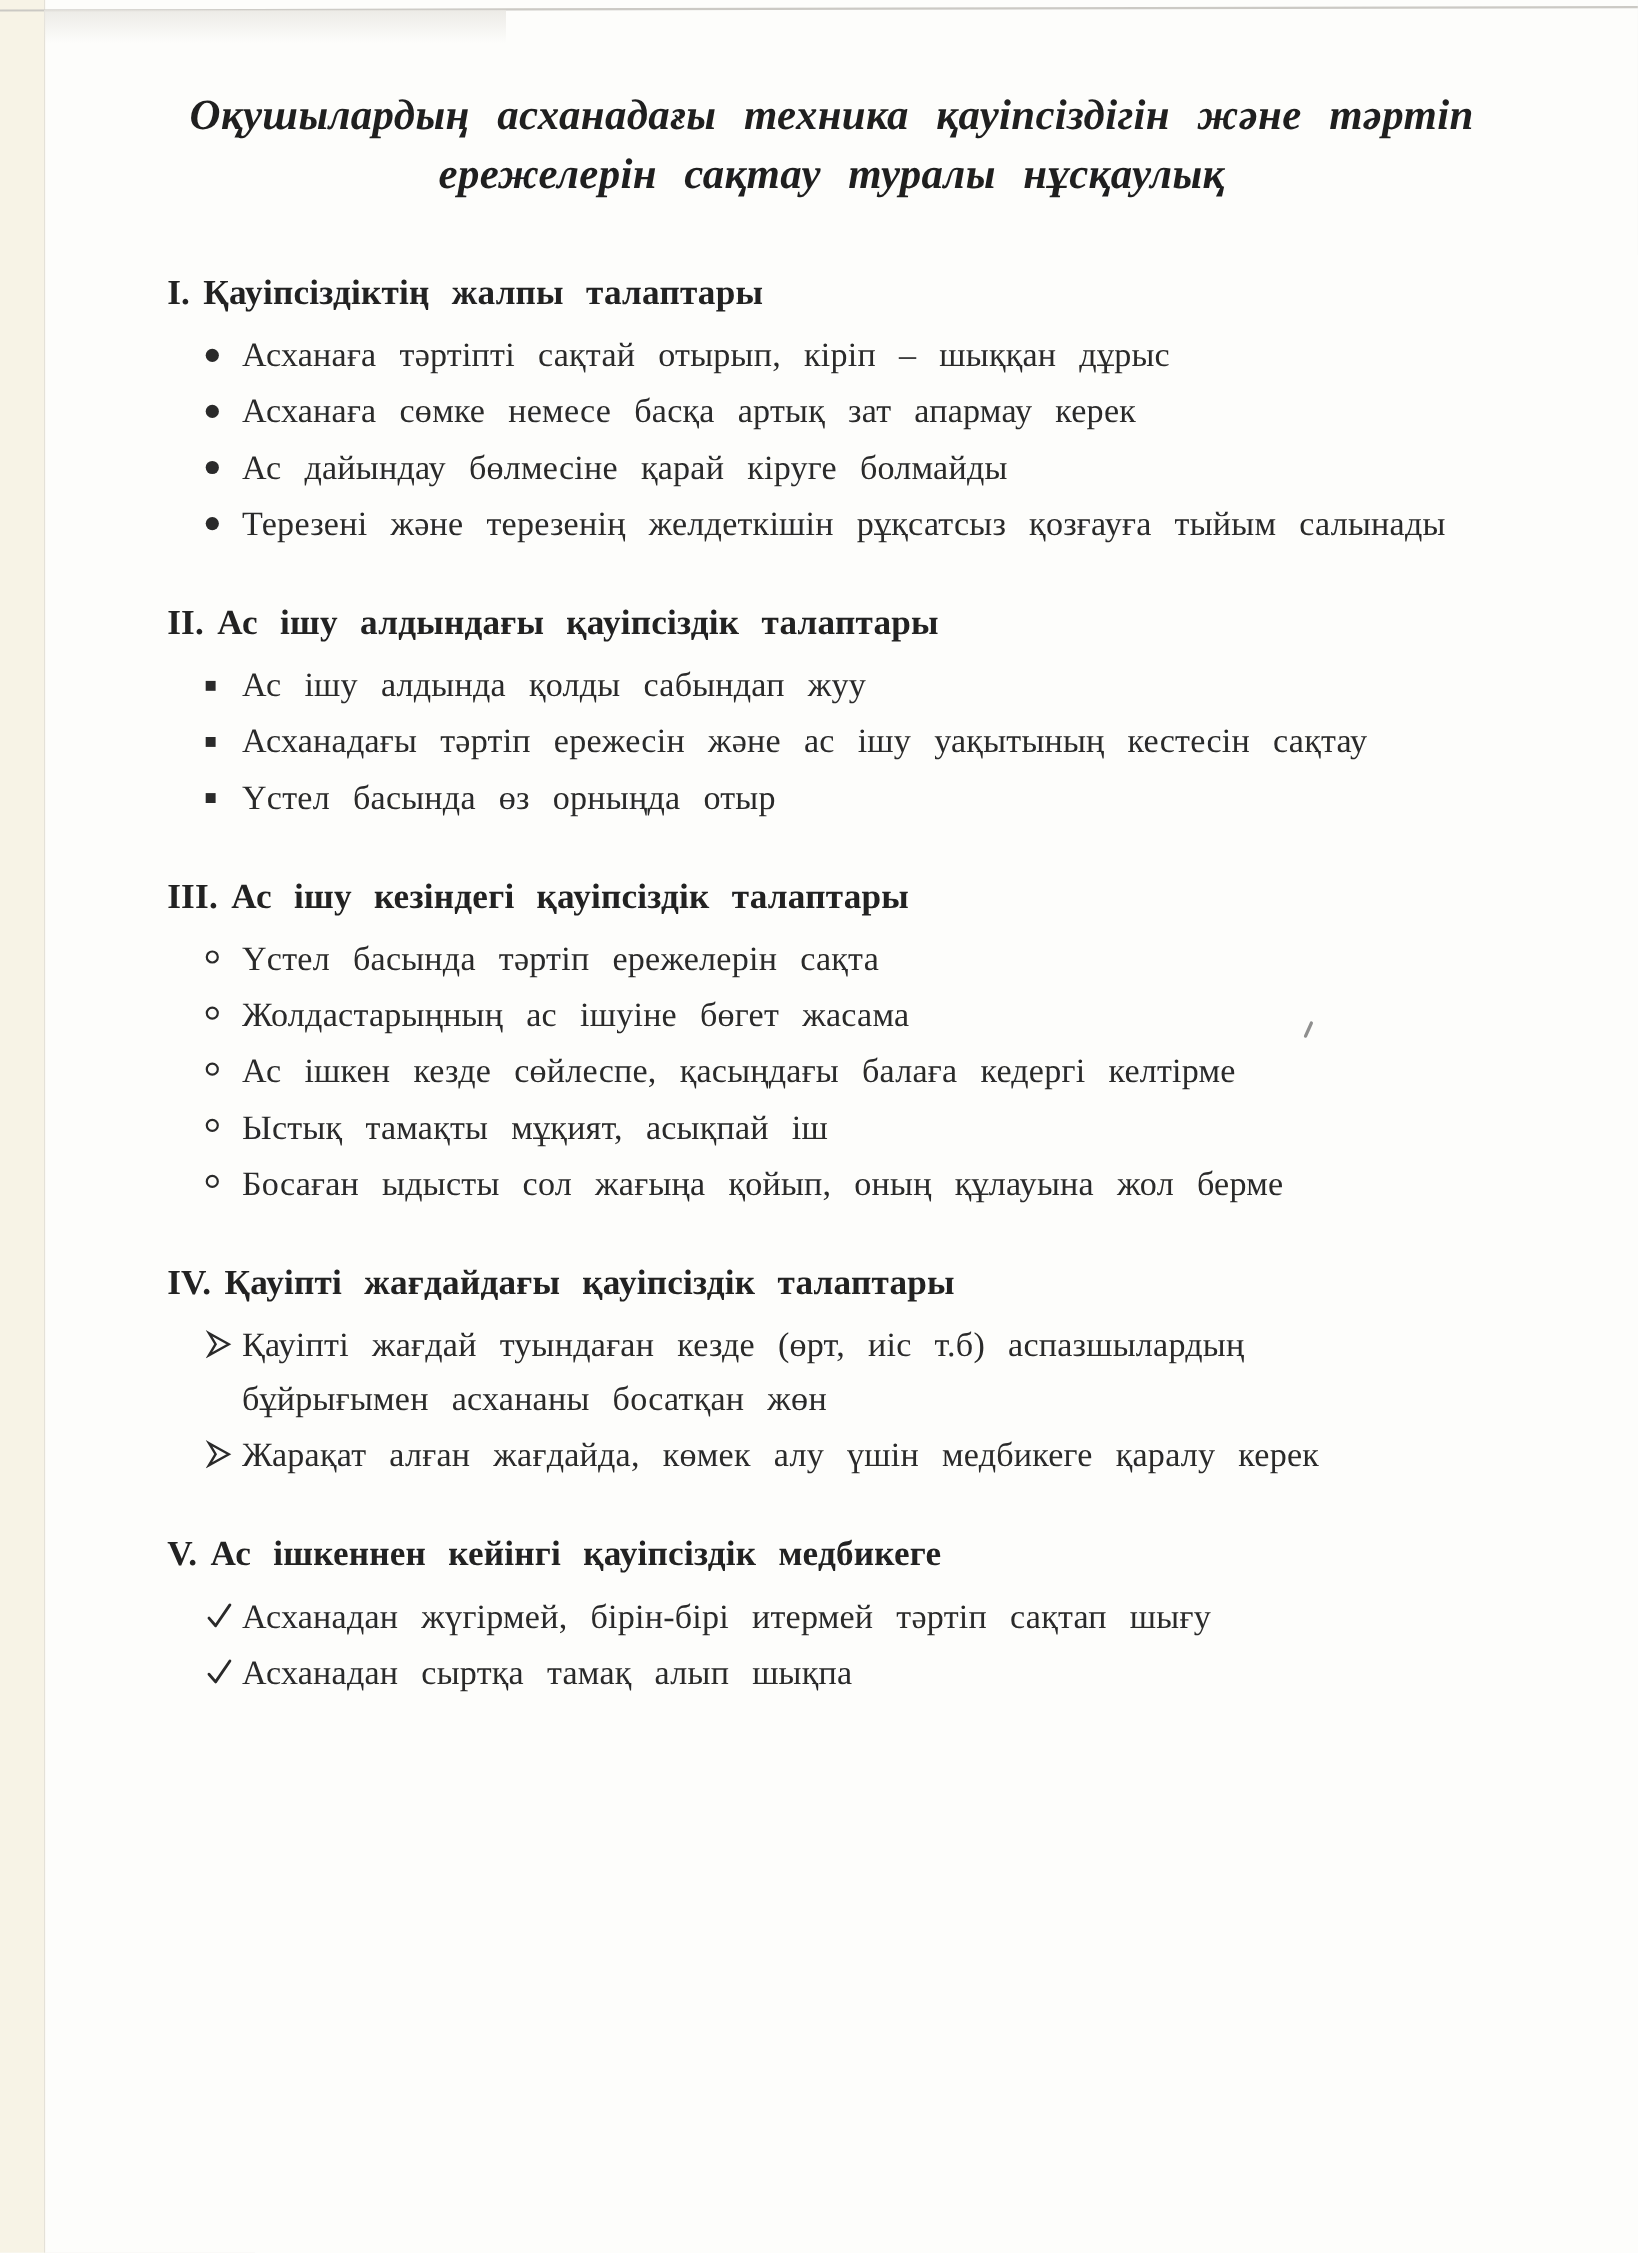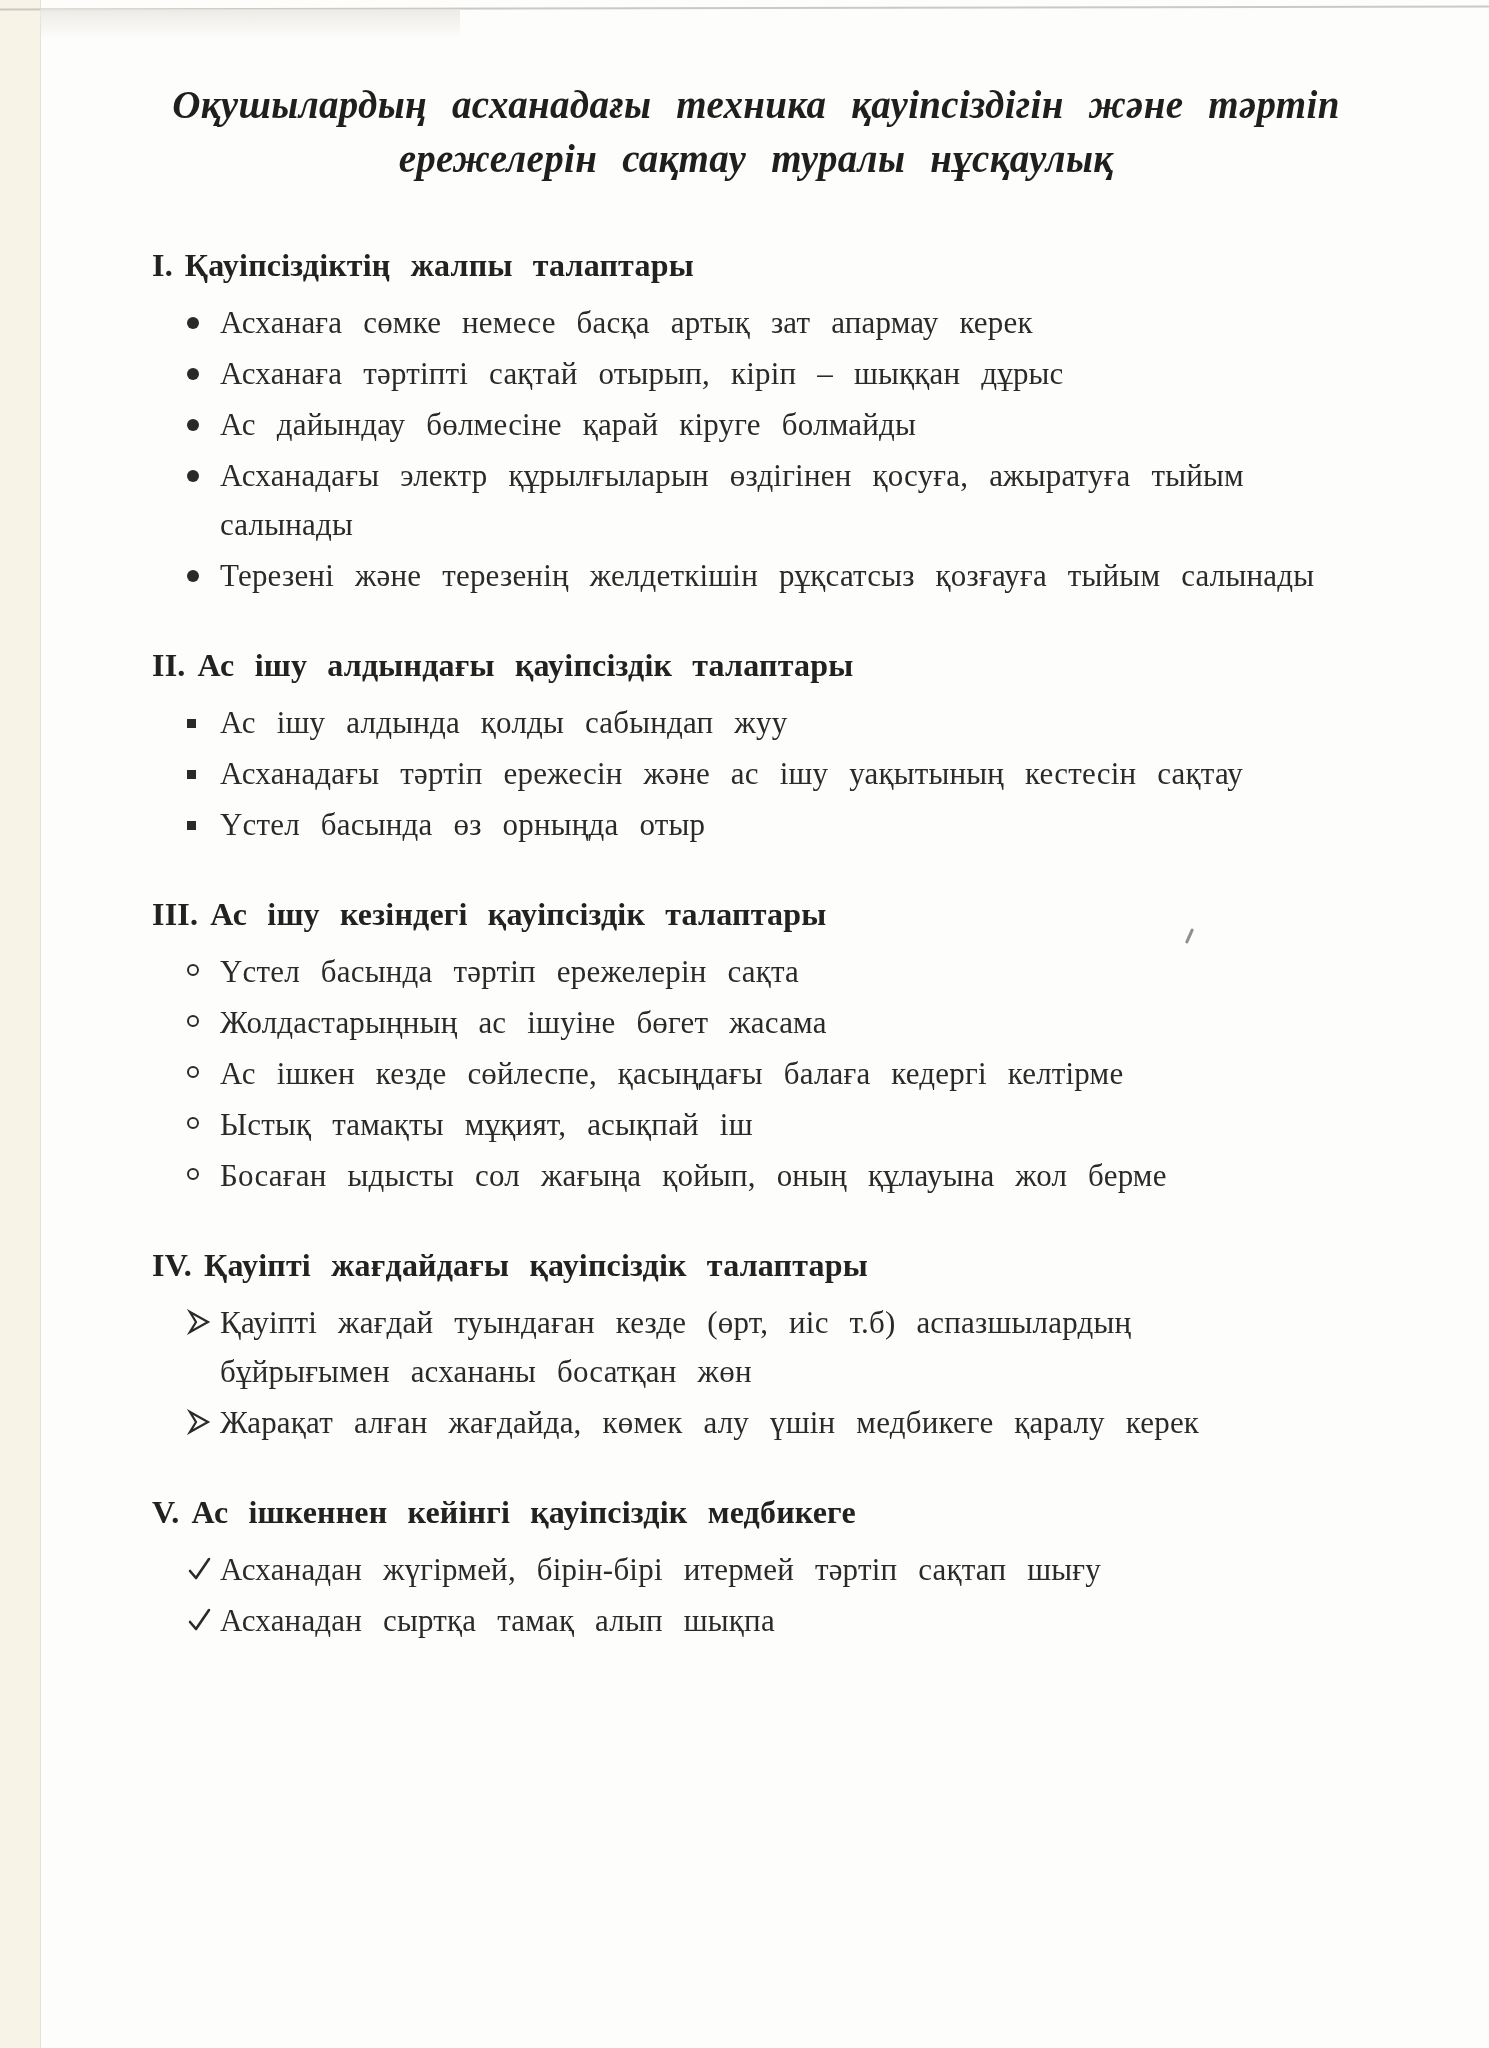--- a/index.html
+++ b/index.html
@@ -93,24 +93,23 @@
   <div class="content">
 
     <h1 class="doc-title">
       <span>Оқушылардың асханадағы техника қауіпсіздігін және тәртіп</span><br>
       <span>ережелерін сақтау туралы нұсқаулық</span>
     </h1>
 
     <div class="section">
       <h2><span class="numeral">I.</span><span>Қауіпсіздіктің жалпы талаптары</span></h2>
       <ul>
+        <li><span class="marker m-disc"></span><span>Асханаға тәртіпті сақтай отырып, кіріп – шыққан дұрыс</span></li>
         <li><span class="marker m-disc"></span><span>Асханаға сөмке немесе басқа артық зат апармау керек</span></li>
-        <li><span class="marker m-disc"></span><span>Асханаға тәртіпті сақтай отырып, кіріп – шыққан дұрыс</span></li>
         <li><span class="marker m-disc"></span><span>Ас дайындау бөлмесіне қарай кіруге болмайды</span></li>
-        <li><span class="marker m-disc"></span><span>Асханадағы электр құрылғыларын өздігінен қосуға, ажыратуға тыйым салынады</span></li>
         <li><span class="marker m-disc"></span><span>Терезені және терезенің желдеткішін рұқсатсыз қозғауға тыйым салынады</span></li>
       </ul>
     </div>
 
     <div class="section">
       <h2><span class="numeral">II.</span><span>Ас ішу алдындағы қауіпсіздік талаптары</span></h2>
       <ul>
         <li><span class="marker m-square"></span><span>Ас ішу алдында қолды сабындап жуу</span></li>
         <li><span class="marker m-square"></span><span>Асханадағы тәртіп ережесін және ас ішу уақытының кестесін сақтау</span></li>
         <li><span class="marker m-square"></span><span>Үстел басында өз орныңда отыр</span></li>

